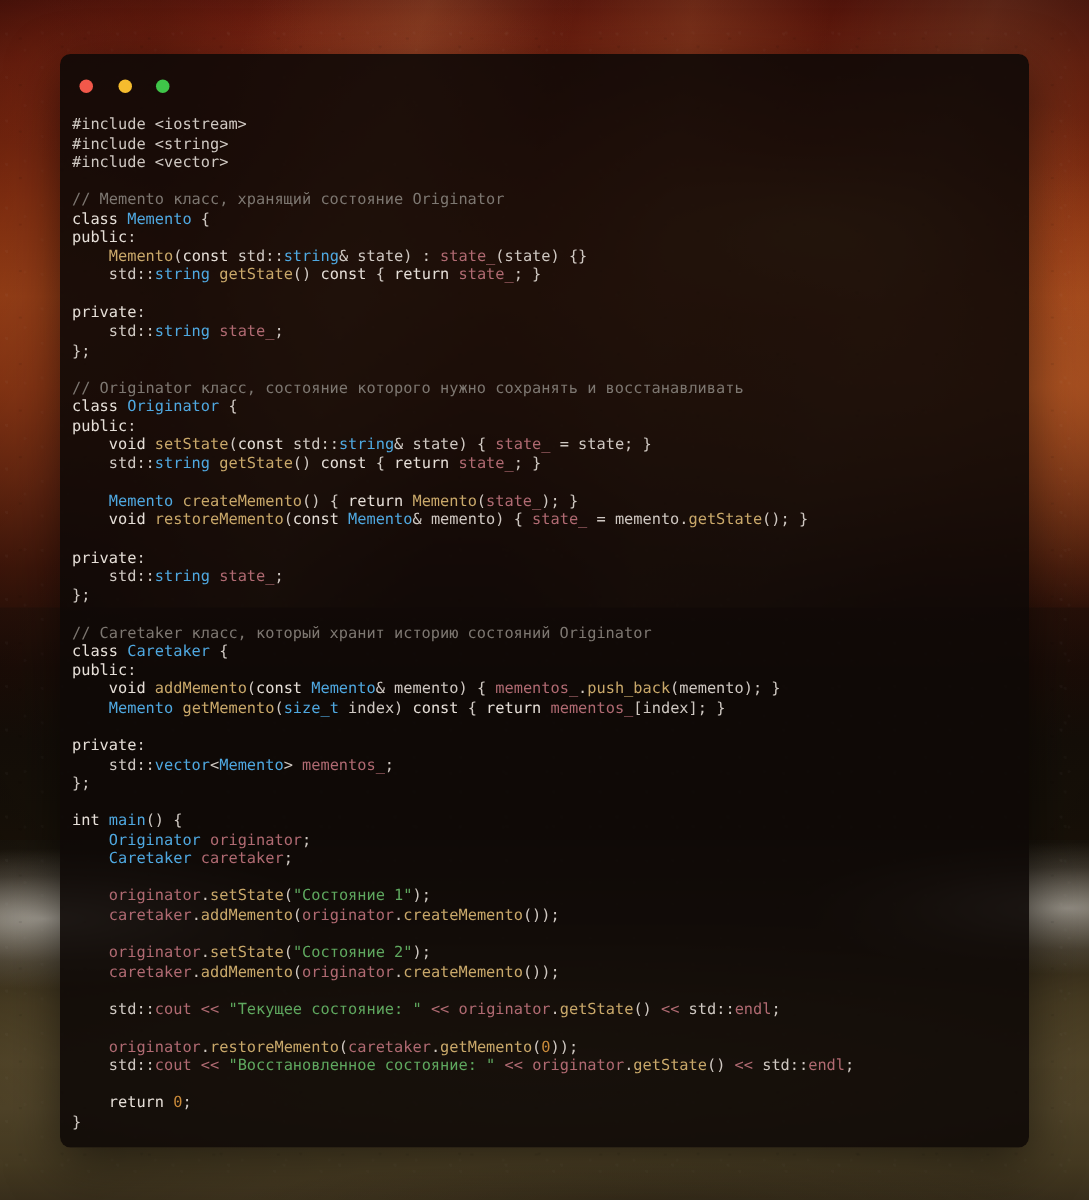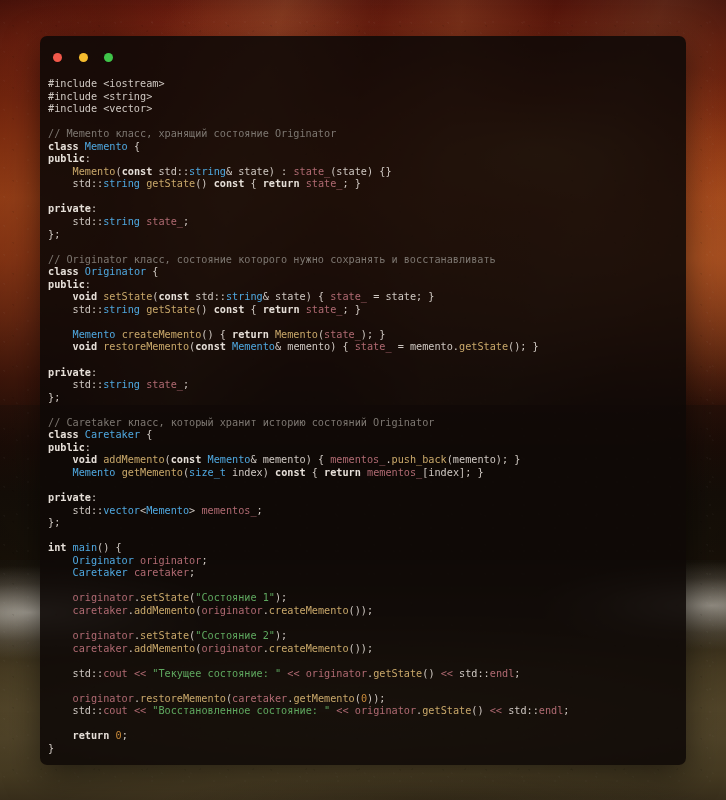--- a/index.html
+++ b/index.html
@@ -120,21 +120,21 @@
     font-size: 10.2px;
     line-height: 12.55px;
     white-space: pre;
     color: #d8d2cc;
   }
   .ln { display: block; min-height: 12.55px; padding-left: 4px; }
 
   
   .t-pre   { color: #cfc8c2; }            
   .t-cmt   { color: #7d7771; }
-  .t-kw    { color: #e6dfd8; font-weight: bold; }   
+  .t-kw    { color: #e6dfd8; font-weight: normal; }   
   .t-type  { color: #4fa8e0; }            
   .t-fn    { color: #c9a86a; }            
   .t-str   { color: #5fa85f; }            
   .t-num   { color: #c98a3a; }            
   .t-var   { color: #b06a72; }            
   .t-plain { color: #cfc8c2; }            
   .t-op    { color: #b06a72; }            
 </style>
 </head>
 <body>

